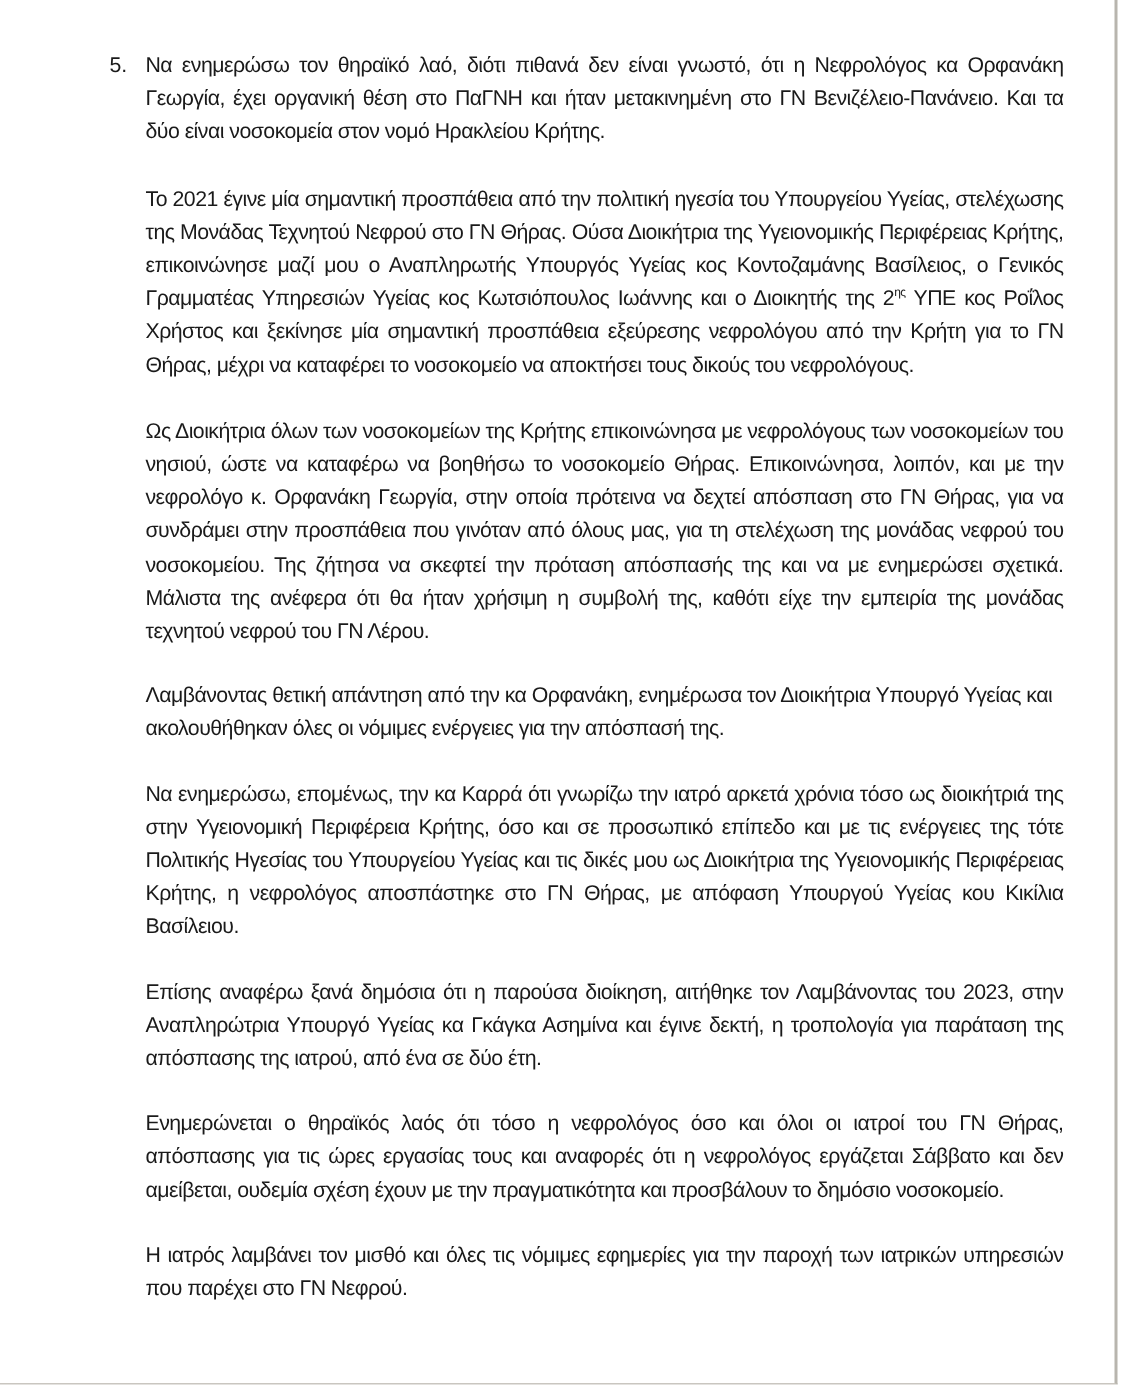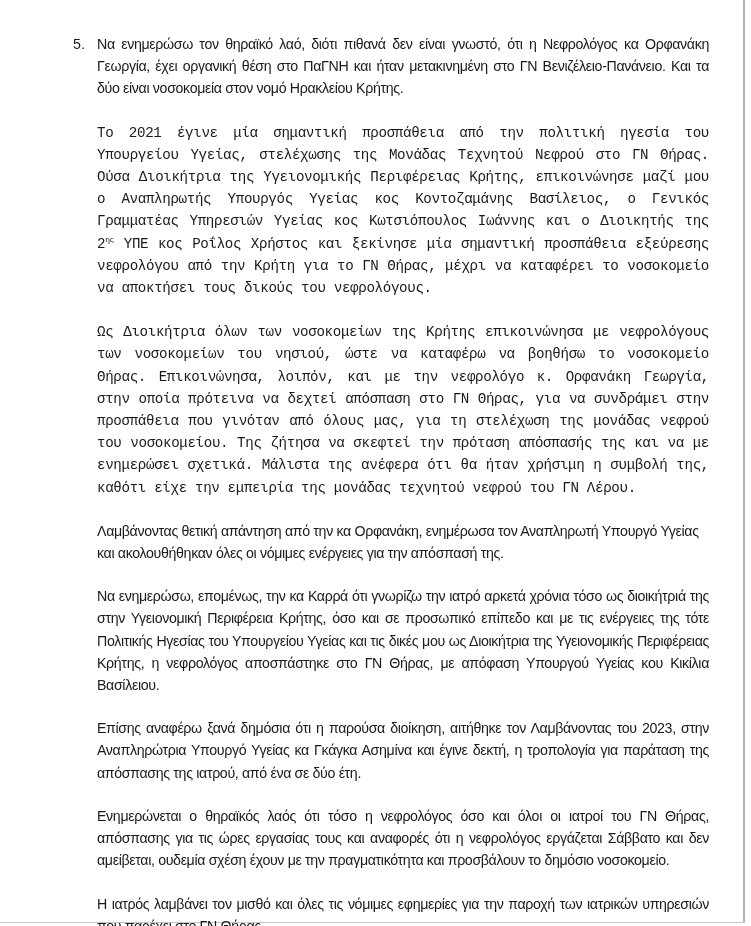--- a/index.html
+++ b/index.html
@@ -38,44 +38,44 @@
     left: 73px;
     top: 33px;
     font-size: 14.2px;
     line-height: 22.2px;
   }
   p {
     margin: 0;
     text-align: justify;
   }
   p.last-left { text-align: left; }
-  .gap1 { margin-top: 22px; font-family: Liberation Mono, monospace; }
+  .gap1 { margin-top: 22px; }
   .gap2 { margin-top: 21px; }
   sup {
     font-size: 8px;
     line-height: 0;
     vertical-align: 6px;
   }
 </style>
 </head>
 <body>
 
 <div class="page">
   <div class="list-num">5.</div>
 
   <div class="content">
     <p>Να ενημερώσω τον θηραϊκό λαό, διότι πιθανά δεν είναι γνωστό, ότι η Νεφρολόγος κα Ορφανάκη Γεωργία, έχει οργανική θέση στο ΠαΓΝΗ και ήταν μετακινημένη στο ΓΝ Βενιζέλειο-Πανάνειο. Και τα δύο είναι νοσοκομεία στον νομό Ηρακλείου Κρήτης.</p>
 
     <p class="gap1"><span>Το 2021 έγινε μία σημαντική προσπάθεια από την πολιτική ηγεσία του Υπουργείου Υγείας, στελέχωσης της Μονάδας Τεχνητού Νεφρού στο ΓΝ Θήρας. Ούσα Διοικήτρια της Υγειονομικής Περιφέρειας Κρήτης, επικοινώνησε μαζί μου ο Αναπληρωτής Υπουργός Υγείας κος Κοντοζαμάνης Βασίλειος, ο Γενικός Γραμματέας Υπηρεσιών Υγείας κος Κωτσιόπουλος Ιωάννης και ο Διοικητής της 2</span><sup>ης</sup><span> ΥΠΕ κος Ροΐλος Χρήστος και ξεκίνησε μία σημαντική προσπάθεια εξεύρεσης νεφρολόγου από την Κρήτη για το ΓΝ Θήρας, μέχρι να καταφέρει το νοσοκομείο να αποκτήσει τους δικούς του νεφρολόγους.</span></p>
 
     <p class="gap1">Ως Διοικήτρια όλων των νοσοκομείων της Κρήτης επικοινώνησα με νεφρολόγους των νοσοκομείων του νησιού, ώστε να καταφέρω να βοηθήσω το νοσοκομείο Θήρας. Επικοινώνησα, λοιπόν, και με την νεφρολόγο κ. Ορφανάκη Γεωργία, στην οποία πρότεινα να δεχτεί απόσπαση στο ΓΝ Θήρας, για να συνδράμει στην προσπάθεια που γινόταν από όλους μας, για τη στελέχωση της μονάδας νεφρού του νοσοκομείου. Της ζήτησα να σκεφτεί την πρόταση απόσπασής της και να με ενημερώσει σχετικά. Μάλιστα της ανέφερα ότι θα ήταν χρήσιμη η συμβολή της, καθότι είχε την εμπειρία της μονάδας τεχνητού νεφρού του ΓΝ Λέρου.</p>
 
-    <p class="gap2 last-left">Λαμβάνοντας θετική απάντηση από την κα Ορφανάκη, ενημέρωσα τον Αναπληρωτή Υπουργό Υγείας και ακολουθήθηκαν όλες οι νόμιμες ενέργειες για την απόσπασή της.</p>
+    <p class="gap2 last-left">Λαμβάνοντας θετική απάντηση από την κα Ορφανάκη, ενημέρωσα τον Διοικήτρια Υπουργό Υγείας και ακολουθήθηκαν όλες οι νόμιμες ενέργειες για την απόσπασή της.</p>
 
     <p class="gap2">Να ενημερώσω, επομένως, την κα Καρρά ότι γνωρίζω την ιατρό αρκετά χρόνια τόσο ως διοικήτριά της στην Υγειονομική Περιφέρεια Κρήτης, όσο και σε προσωπικό επίπεδο και με τις ενέργειες της τότε Πολιτικής Ηγεσίας του Υπουργείου Υγείας και τις δικές μου ως Διοικήτρια της Υγειονομικής Περιφέρειας Κρήτης, η νεφρολόγος αποσπάστηκε στο ΓΝ Θήρας, με απόφαση Υπουργού Υγείας κου Κικίλια Βασίλειου.</p>
 
     <p class="gap2">Επίσης αναφέρω ξανά δημόσια ότι η παρούσα διοίκηση, αιτήθηκε τον Λαμβάνοντας του 2023, στην Αναπληρώτρια Υπουργό Υγείας κα Γκάγκα Ασημίνα και έγινε δεκτή, η τροπολογία για παράταση της απόσπασης της ιατρού, από ένα σε δύο έτη.</p>
 
     <p class="gap2">Ενημερώνεται ο θηραϊκός λαός ότι τόσο η νεφρολόγος όσο και όλοι οι ιατροί του ΓΝ Θήρας, απόσπασης για τις ώρες εργασίας τους και αναφορές ότι η νεφρολόγος εργάζεται Σάββατο και δεν αμείβεται, ουδεμία σχέση έχουν με την πραγματικότητα και προσβάλουν το δημόσιο νοσοκομείο.</p>
 
-    <p class="gap2">Η ιατρός λαμβάνει τον μισθό και όλες τις νόμιμες εφημερίες για την παροχή των ιατρικών υπηρεσιών που παρέχει στο ΓΝ Θήρας.</p>
+    <p class="gap2">Η ιατρός λαμβάνει τον μισθό και όλες τις νόμιμες εφημερίες για την παροχή των ιατρικών υπηρεσιών που παρέχει στο ΓΝ Νεφρού.</p>
   </div>
 </div>
 
 </body></html>

